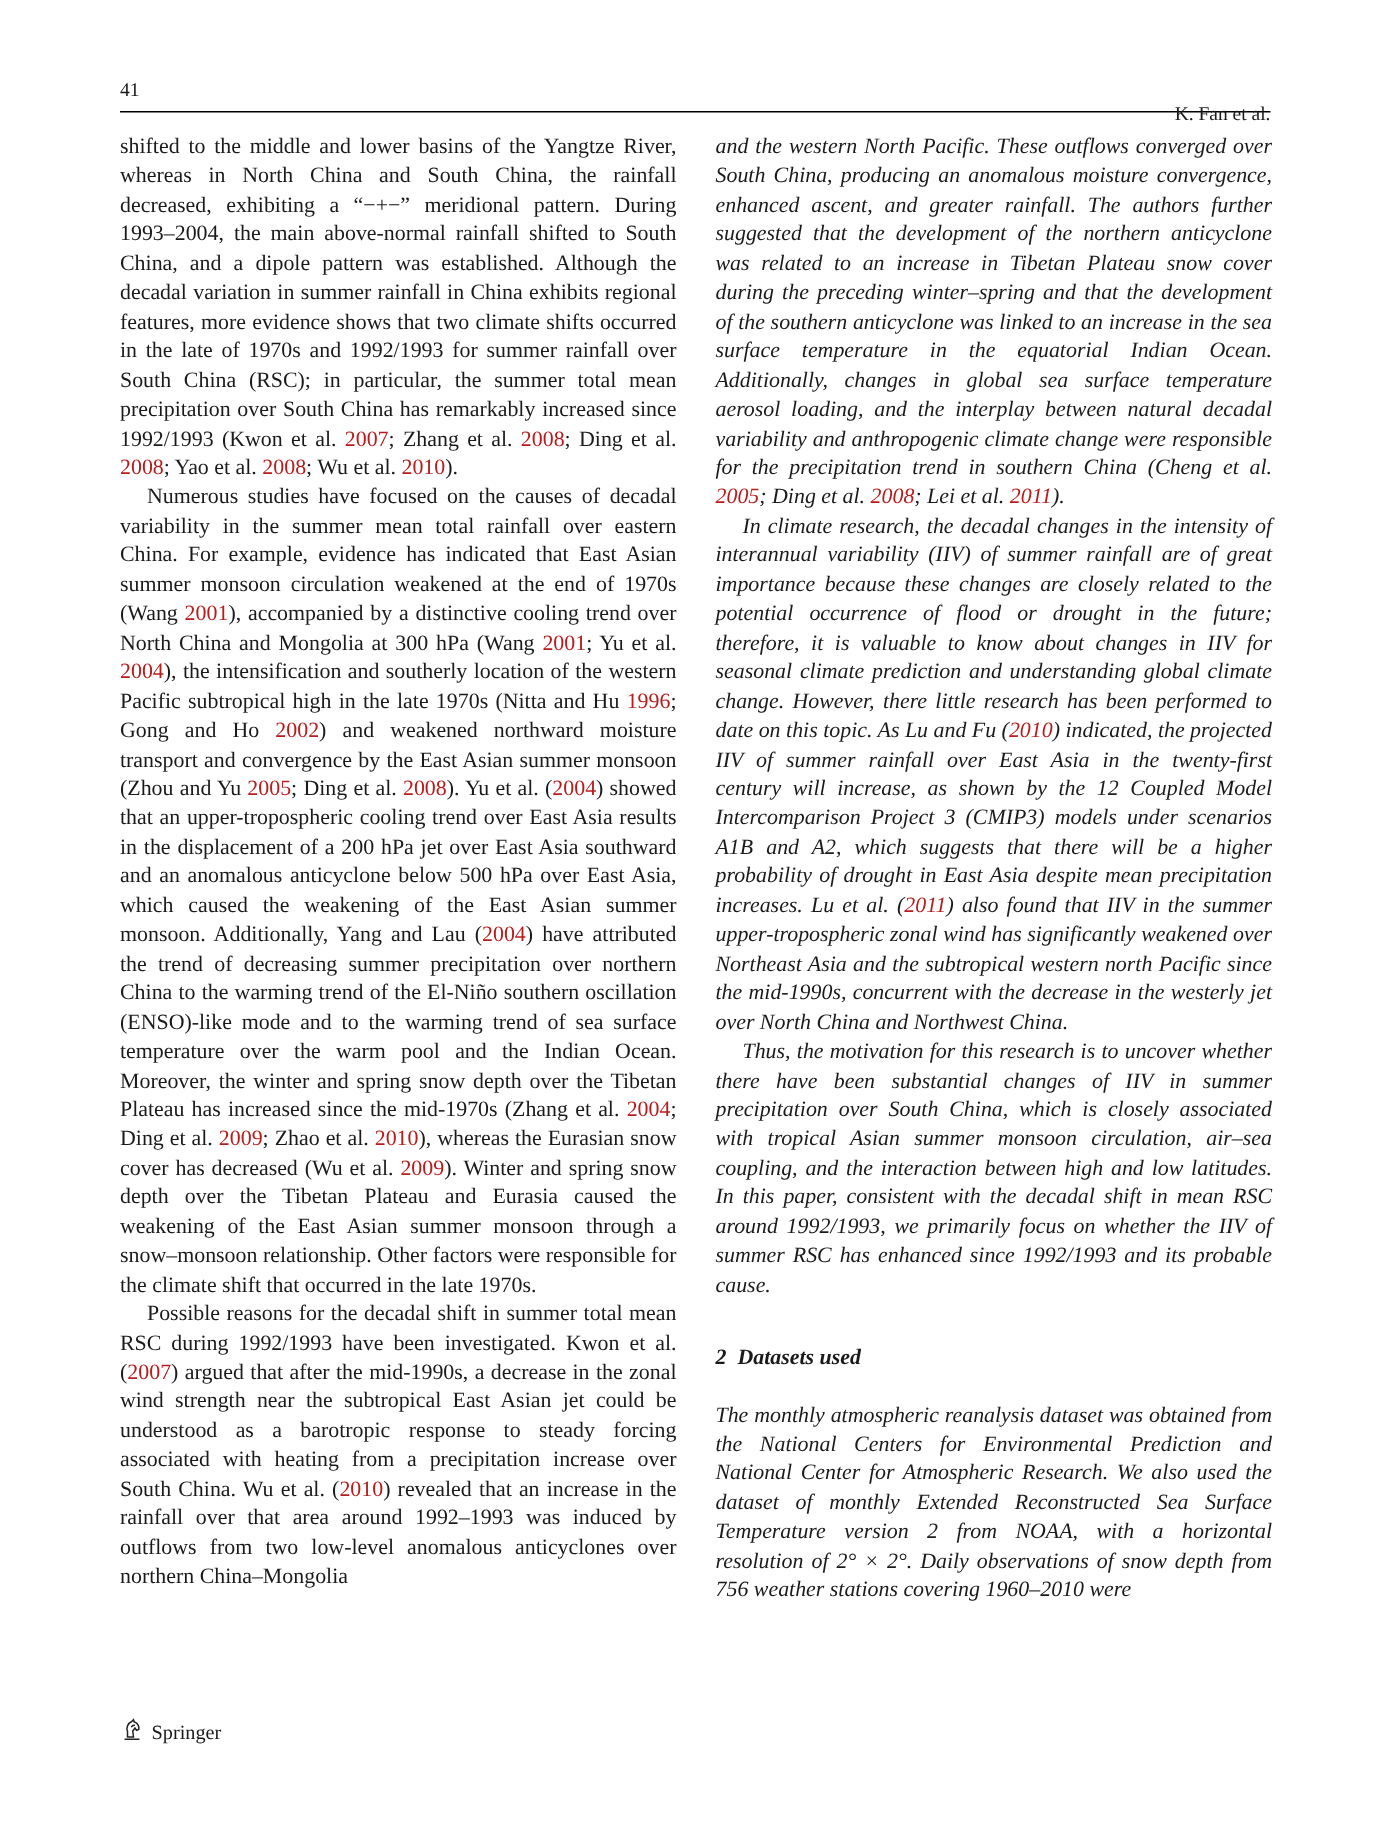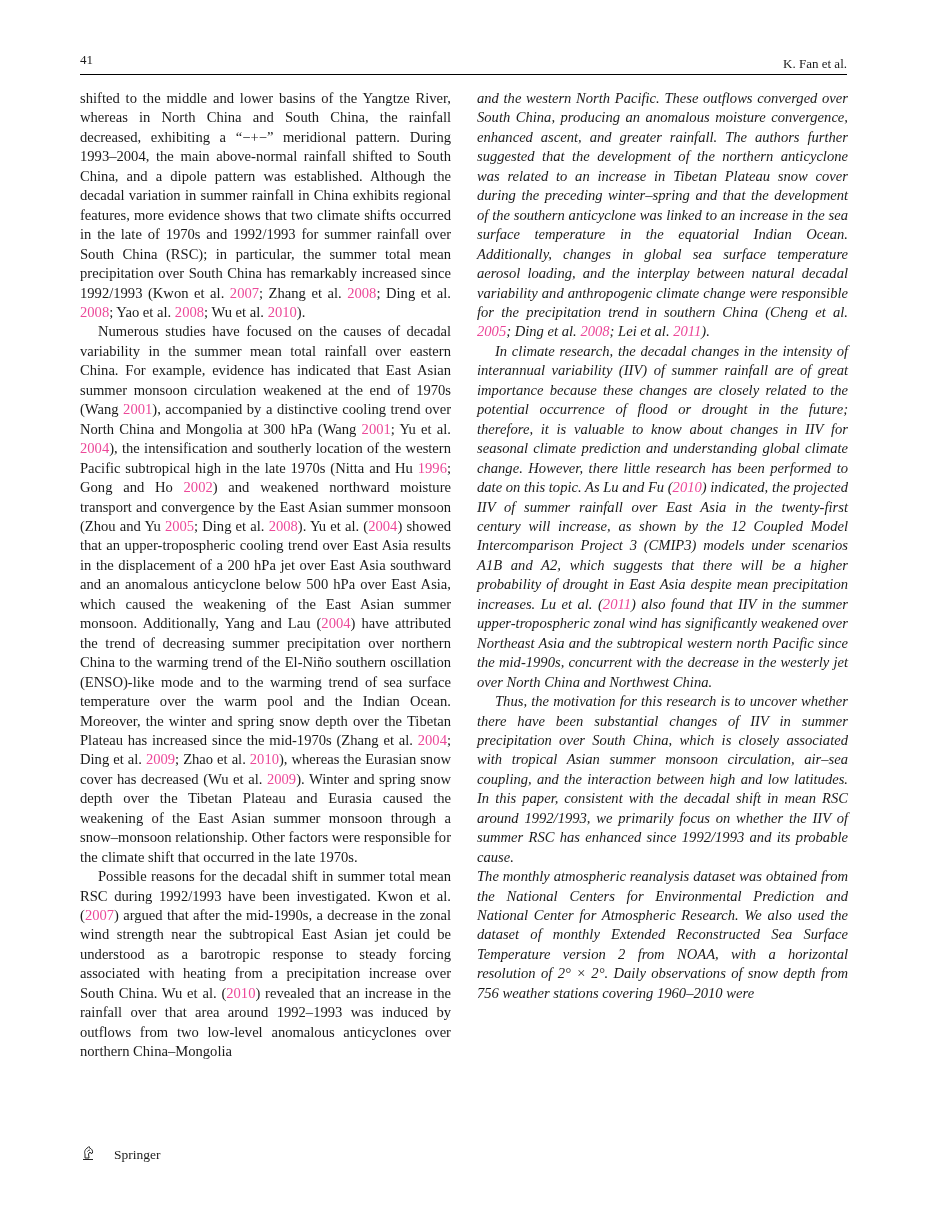--- a/index.html
+++ b/index.html
@@ -7,37 +7,37 @@
     width: 925px; height: 1230px; position: relative; overflow: hidden;
     font-family: "Liberation Serif", "DejaVu Serif", serif;
     color: #1a1a1a;
   }
   .header {
     position: absolute; left: 80px; top: 50px; width: 767px; height: 24px;
     border-bottom: 1.3px solid #000;
     font-size: 13px;
   }
   .header .page-num { position: absolute; left: 0; top: 2px; }
-  .header .running-head { position: absolute; right: 0; top: 6px; }
+  .header .running-head { position: absolute; right: 0; top: 18px; }
   .col {
     position: absolute; top: 89px; width: 371px;
     font-size: 14.6px; line-height: 19.45px;
     text-align: justify; hyphens: manual;
   }
   .col.left { left: 80px; }
   .col.right { left: 477px; font-style: italic; }
   .col p { margin: 0; text-indent: 0; }
   .col p.indent { text-indent: 18px; }
-  .link { color: #ec4899; text-decoration: none; cursor: pointer; }
+  .link { color: #b91c1c; text-decoration: none; cursor: pointer; }
   .section-heading {
     font-weight: bold; font-size: 14.6px; margin: 29px 0 19px 0; line-height: 19.45px;
   }
   .footer-logo {
     position: absolute; left: 81px; top: 1145px; font-size: 13.5px;
-    display: flex; align-items: center; gap: 18px;
+    display: flex; align-items: center; gap: 5px;
   }
   .footer-logo svg { width: 15px; height: 16px; }
 </style>
 </head>
 <body>
 
 <div class="header">
   <span class="page-num">41</span>
   <span class="running-head">K. Fan et al.</span>
 </div>
@@ -50,20 +50,21 @@
   <p class="indent"><span>Possible reasons for the decadal shift in summer total mean RSC during 1992/1993 have been investigated. Kwon et al. (</span><a class="link">2007</a><span>) argued that after the mid-1990s, a decrease in the zonal wind strength near the subtropical East Asian jet could be understood as a barotropic response to steady forcing associated with heating from a precipi­tation increase over South China. Wu et al. (</span><a class="link">2010</a><span>) revealed that an increase in the rainfall over that area around 1992–1993 was induced by outflows from two low-level anomalous anticyclones over northern China–Mongolia</span></p>
 </div>
 
 <div class="col right">
   <p><span>and the western North Pacific. These outflows converged over South China, producing an anomalous moisture con­vergence, enhanced ascent, and greater rainfall. The authors further suggested that the development of the northern anticyclone was related to an increase in Tibetan Plateau snow cover during the preceding winter–spring and that the development of the southern anticyclone was linked to an increase in the sea surface temperature in the equatorial Indian Ocean. Additionally, changes in global sea surface temperature aerosol loading, and the interplay between natural decadal variability and anthropogenic climate change were responsible for the precipitation trend in southern China (Cheng et al. </span><a class="link">2005</a><span>; Ding et al. </span><a class="link">2008</a><span>; Lei et al. </span><a class="link">2011</a><span>).</span></p>
 
   <p class="indent"><span>In climate research, the decadal changes in the intensity of interannual variability (IIV) of summer rainfall are of great importance because these changes are closely related to the potential occurrence of flood or drought in the future; therefore, it is valuable to know about changes in IIV for seasonal climate prediction and understanding global cli­mate change. However, there little research has been per­formed to date on this topic. As Lu and Fu (</span><a class="link">2010</a><span>) indicated, the projected IIV of summer rainfall over East Asia in the twenty-first century will increase, as shown by the 12 Coupled Model Intercomparison Project 3 (CMIP3) models under scenarios A1B and A2, which suggests that there will be a higher probability of drought in East Asia despite mean precipitation increases. Lu et al. (</span><a class="link">2011</a><span>) also found that IIV in the summer upper-tropospheric zonal wind has significantly weakened over Northeast Asia and the subtropical western north Pacific since the mid-1990s, concurrent with the decrease in the westerly jet over North China and Northwest China.</span></p>
 
   <p class="indent"><span>Thus, the motivation for this research is to uncover whether there have been substantial changes of IIV in summer precipitation over South China, which is closely associated with tropical Asian summer monsoon circula­tion, air–sea coupling, and the interaction between high and low latitudes. In this paper, consistent with the decadal shift in mean RSC around 1992/1993, we primarily focus on whether the IIV of summer RSC has enhanced since 1992/1993 and its probable cause.</span></p>
 
+  <div class="section-heading"><span>2</span>&nbsp;&nbsp;<span>Datasets used</span></div>
 
   <p><span>The monthly atmospheric reanalysis dataset was obtained from the National Centers for Environmental Prediction and National Center for Atmospheric Research. We also used the dataset of monthly Extended Reconstructed Sea Surface Temperature version 2 from NOAA, with a hori­zontal resolution of 2° × 2°. Daily observations of snow depth from 756 weather stations covering 1960–2010 were</span></p>
 </div>
 
 <div class="footer-logo">
   <span>
     <svg viewBox="0 0 15 16" fill="none" stroke="#222" stroke-width="1">
       <path d="M4 13 L4 9 C3 7 4 4 7 2.5 L8 1.5 L8.5 3 C10.5 3.5 12 5.5 11.5 8 L10 8.5 L9 7 L7.5 9 L8 13 Z"></path>
       <path d="M6.5 6.5 C7 5.5 8 5 9 5.2"></path>
       <line x1="2" y1="14.5" x2="12" y2="14.5"></line>

